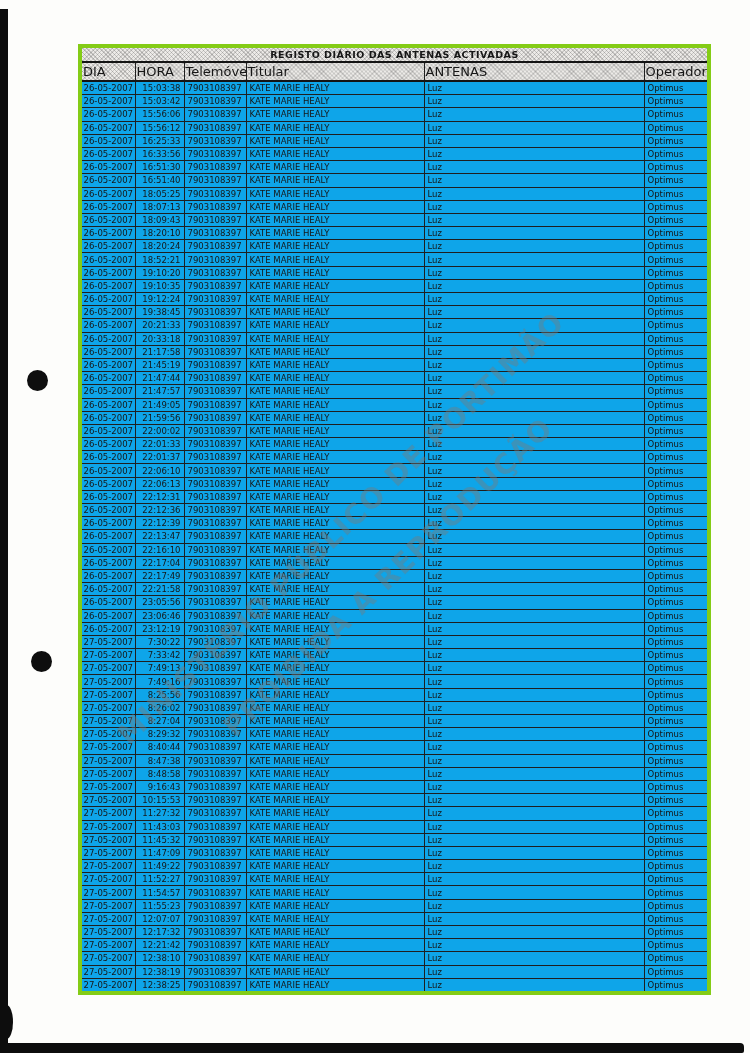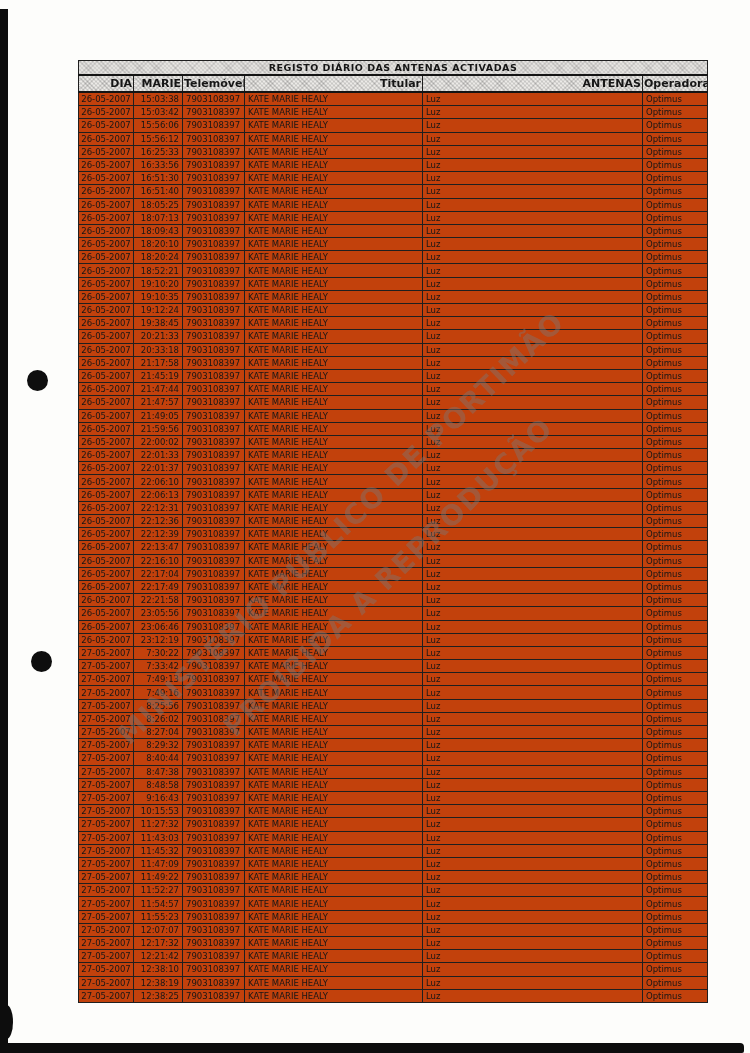--- a/index.html
+++ b/index.html
@@ -14,43 +14,43 @@
   
   .scan-bar-left   { position: absolute; left: 0; top: 9px;  width: 8px;  height: 1044px; background: #0d0d0d; }
   .scan-bar-bottom { position: absolute; left: 0; top: 1043px; width: 744px; height: 10px; background: #0d0d0d; border-radius: 0 4px 2px 0; }
   .scan-corner     { position: absolute; left: 0; top: 1005px; width: 13px; height: 34px; background: #0d0d0d; border-radius: 0 60% 60% 0; }
   .hole { position: absolute; width: 21px; height: 21px; background: #0e0e0e; border-radius: 50%; }
   .hole-1 { left: 27px; top: 370px; }
   .hole-2 { left: 31px; top: 651px; }
 
   
   table.records {
-    position: absolute; left: 78px; top: 60px; width: 629px;
+    position: absolute; left: 78px; top: 44px; width: 629px;
     border-collapse: collapse; table-layout: fixed;
-    border: 1px solid #84cc16;
-    background: #c2410c;
+    border: 4px solid #84cc16;
+    background: #0ea5e9;
   }
   .records th, .records td {
     border: 1px solid #1f1f1f;
     overflow: hidden; white-space: nowrap;
     color: #161616;
   }
   .hatch {
     background-color: #eceae7;
     background-image:
       repeating-linear-gradient(45deg,  rgba(70,70,70,0.25) 0 1px, transparent 1px 3px),
       repeating-linear-gradient(135deg, rgba(70,70,70,0.20) 0 1px, transparent 1px 3px);
   }
   th.title-cell {
     height: 11px; font-size: 9.5px; font-weight: bold;
     letter-spacing: 0.5px; text-align: center;
     border-bottom: 2px solid #141414;
   }
   tr.hdr-row th {
-    height: 13px; font-size: 11px; font-weight: bold; text-align: right;
+    height: 13px; font-size: 13px; font-weight: normal; text-align: left;
     border-bottom: 2px solid #141414;
   }
   .records tbody td { height: 12.2px; font-size: 8.5px; padding: 0 3px; }
   .records tbody td.c0 { text-align: center; padding: 0 1px; }
   .records tbody td.c1 { text-align: right; }
   .records tbody td.c2 { text-align: right; padding-right: 4px; }
   .records tbody td.c3 { text-align: left; }
   .records tbody td.c4 { text-align: left; }
   .records tbody td.c5 { text-align: left; }
 
@@ -84,21 +84,21 @@
       <col style="width:178px">
         <col style="width:220px">
         <col style="width:65px">
     </colgroup>
     <thead>
       <tr>
         <th colspan="6" class="title-cell hatch">REGISTO DIÁRIO DAS ANTENAS ACTIVADAS</th>
       </tr>
       <tr class="hdr-row">
         <th class="hatch">DIA</th>
-        <th class="hatch">MARIE</th>
+        <th class="hatch">HORA</th>
         <th class="hatch">Telemóvel</th>
         <th class="hatch">Titular</th>
         <th class="hatch">ANTENAS</th>
         <th class="hatch">Operadora</th>
       </tr>
     </thead>
     <tbody>
         <tr>
           <td class="c0">26-05-2007</td>
           <td class="c1">15:03:38</td>

